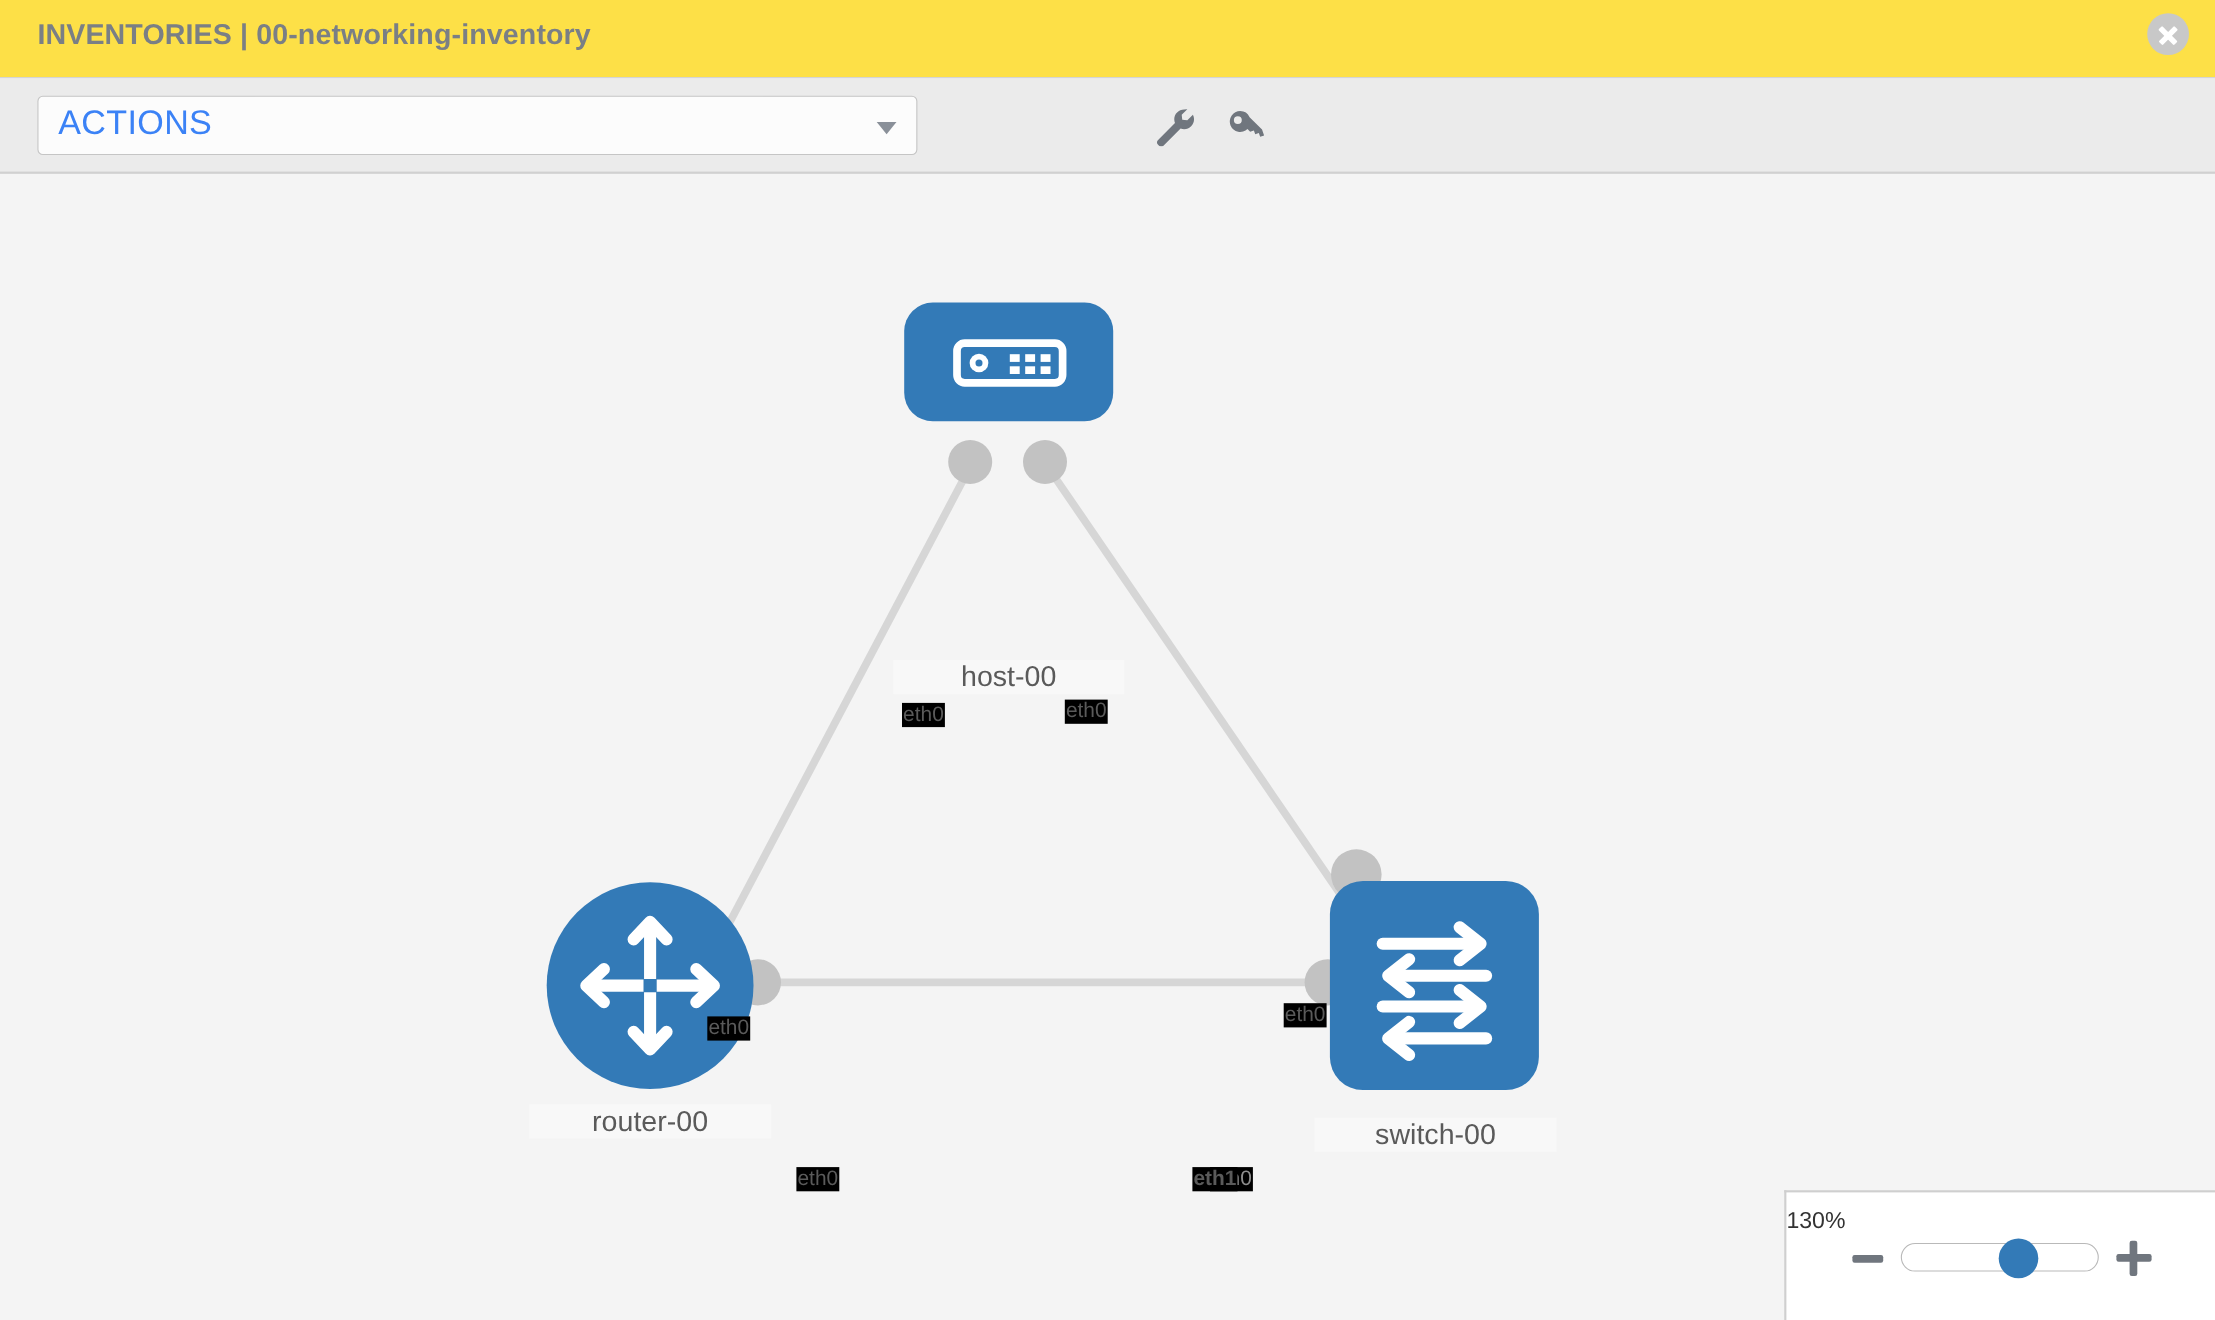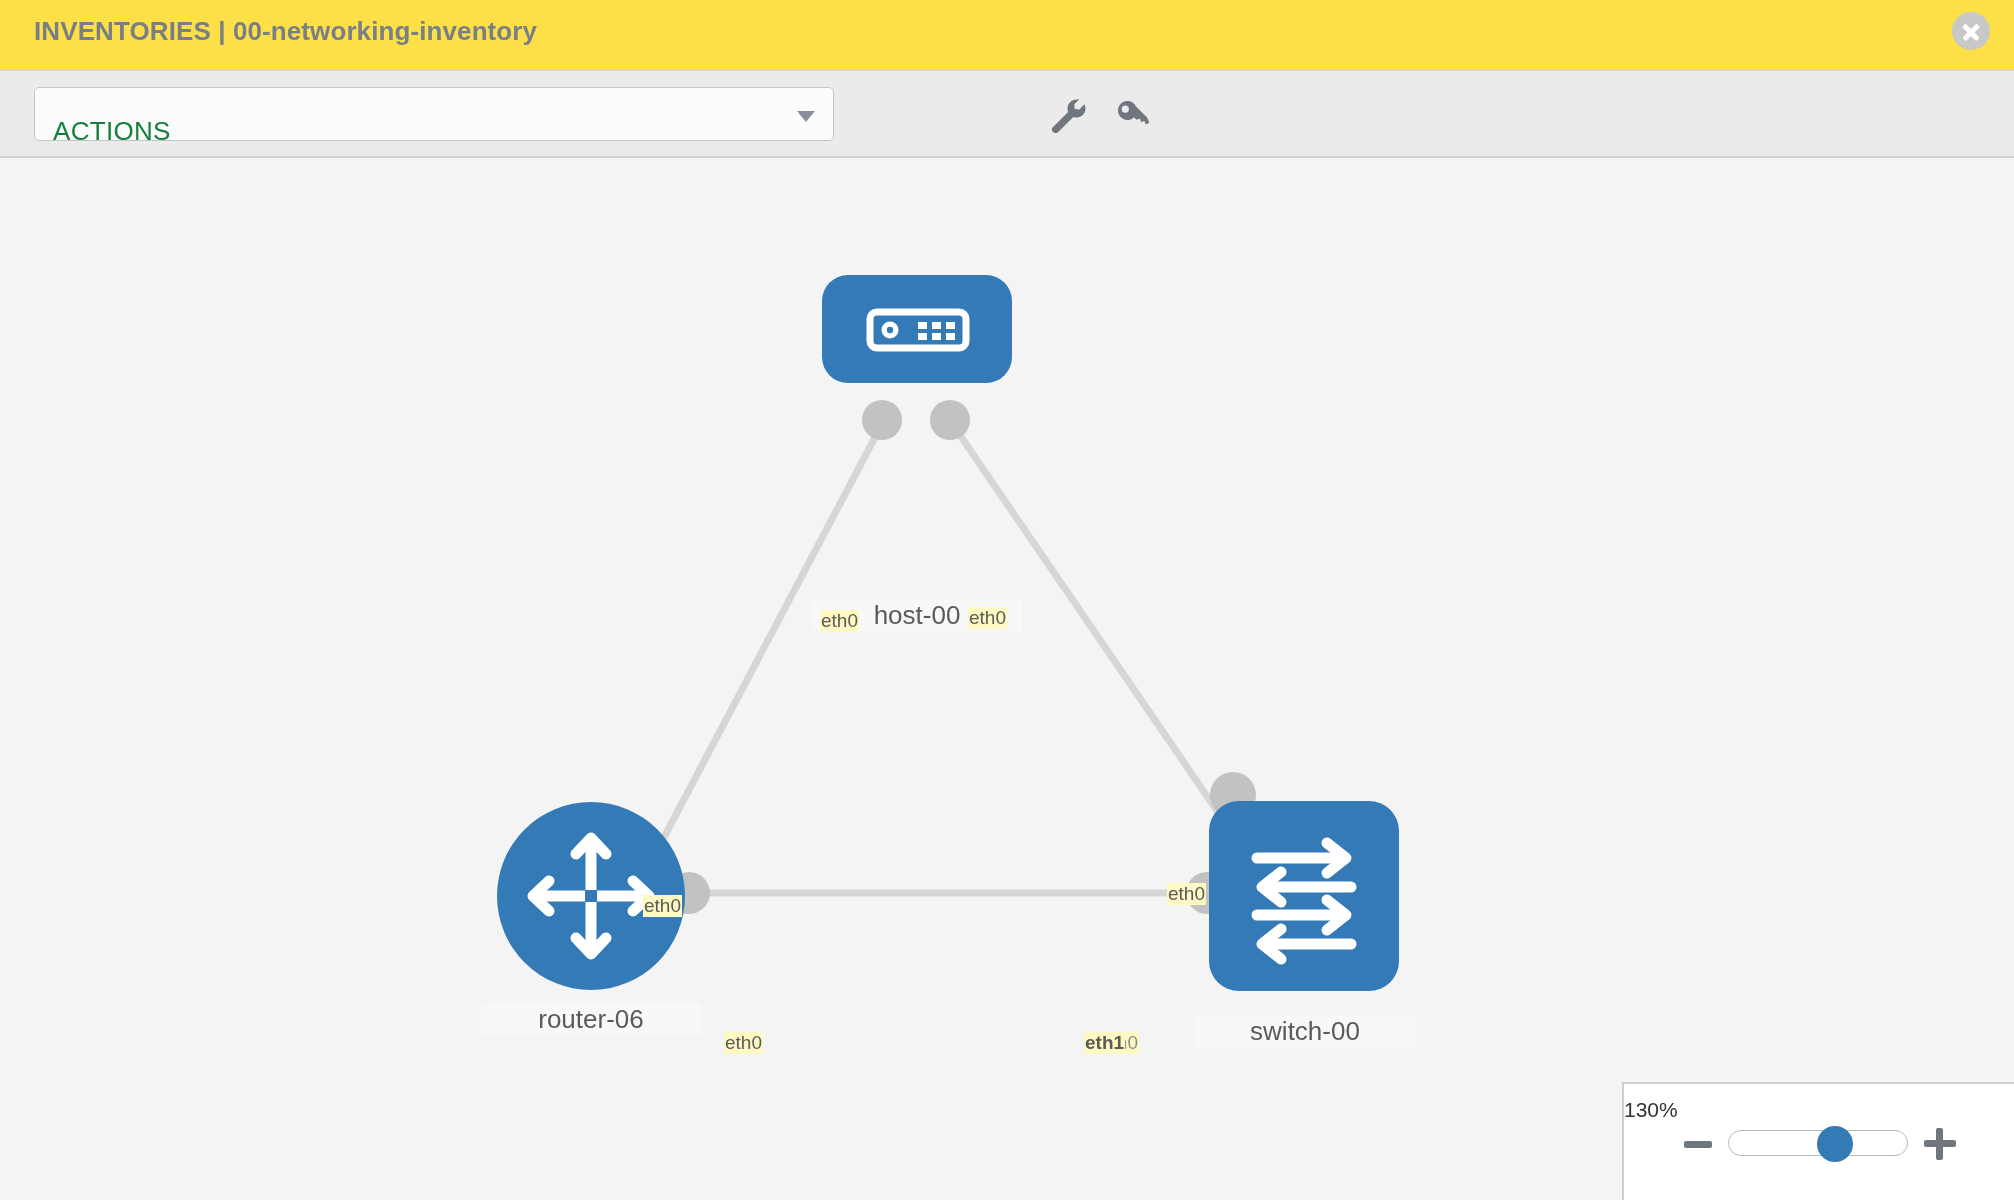--- a/index.html
+++ b/index.html
@@ -41,22 +41,22 @@
   }
   .sel-box {
     position:absolute; top:16px; height:54px;
     background:#fcfcfc;
     border:1px solid #c5c5c5; border-radius:5px;
     cursor:pointer;
   }
   #actions-select { left:34px; width:800px; }
   #search-select  { left:1180px; width:790px; }
   .sel-label {
-    position:absolute; left:18px; top:28px;
-    font-size:26px; color:#15803d; letter-spacing:0.3px;
+    position:absolute; left:18px; top:6px;
+    font-size:31px; color:#3b82f6; letter-spacing:0.3px;
   }
   .caret {
     position:absolute; right:18px; top:23px;
     width:0; height:0;
     border-left:9px solid transparent;
     border-right:9px solid transparent;
     border-top:11px solid #8a9099;
   }
   .tool-ico {
     position:absolute; top:26px; width:42px; height:36px; cursor:pointer;
@@ -78,22 +78,23 @@
   }
   .node-label {
     position:absolute; white-space:nowrap;
     font-size:26px; color:#5a5a5a;
     background:#f8f8f8;
     text-align:center;
   }
   .port-label {
     position:absolute; white-space:nowrap;
     font-size:19px; color:#5a5a5a;
-    background:#fef9c3;
+    background:#000000;
     padding:0 1px;
+    margin-top:29px;
   }
   .conn-dot {
     position:absolute; border-radius:50%;
     background:#c2c2c2;
   }
 
   
   #node-host .node-shape {
     width:190px; height:108px; border-radius:26px;
   }
@@ -216,21 +217,21 @@
           <line x1="150" y1="94" x2="100" y2="94"></line>
         </g>
         <g fill="none" stroke="#ffffff" stroke-width="11" stroke-linecap="round" stroke-linejoin="round">
           <polyline points="79,52 94,36 109,52"></polyline>
           <polyline points="79,136 94,152 109,136"></polyline>
           <polyline points="52,79 36,94 52,109"></polyline>
           <polyline points="136,79 152,94 136,109"></polyline>
         </g>
       </svg>
     </div>
-    <div class="node-label" style="left:-16px; top:202px; width:220px;">router-06</div>
+    <div class="node-label" style="left:-16px; top:202px; width:220px;">router-00</div>
   </div>
 
   <div class="node" id="node-switch" style="left:1209px; top:641px;">
     <div class="node-shape">
       <svg viewBox="0 0 190 190" width="190" height="190" aria-hidden="true">
         <g fill="none" stroke="#ffffff" stroke-width="11" stroke-linecap="round" stroke-linejoin="round">
           <line x1="48" y1="57" x2="134" y2="57"></line>
           <polyline points="118,42 137,57 118,72"></polyline>
           <line x1="142" y1="86" x2="56" y2="86"></line>
           <polyline points="72,71 53,86 72,101"></polyline>

